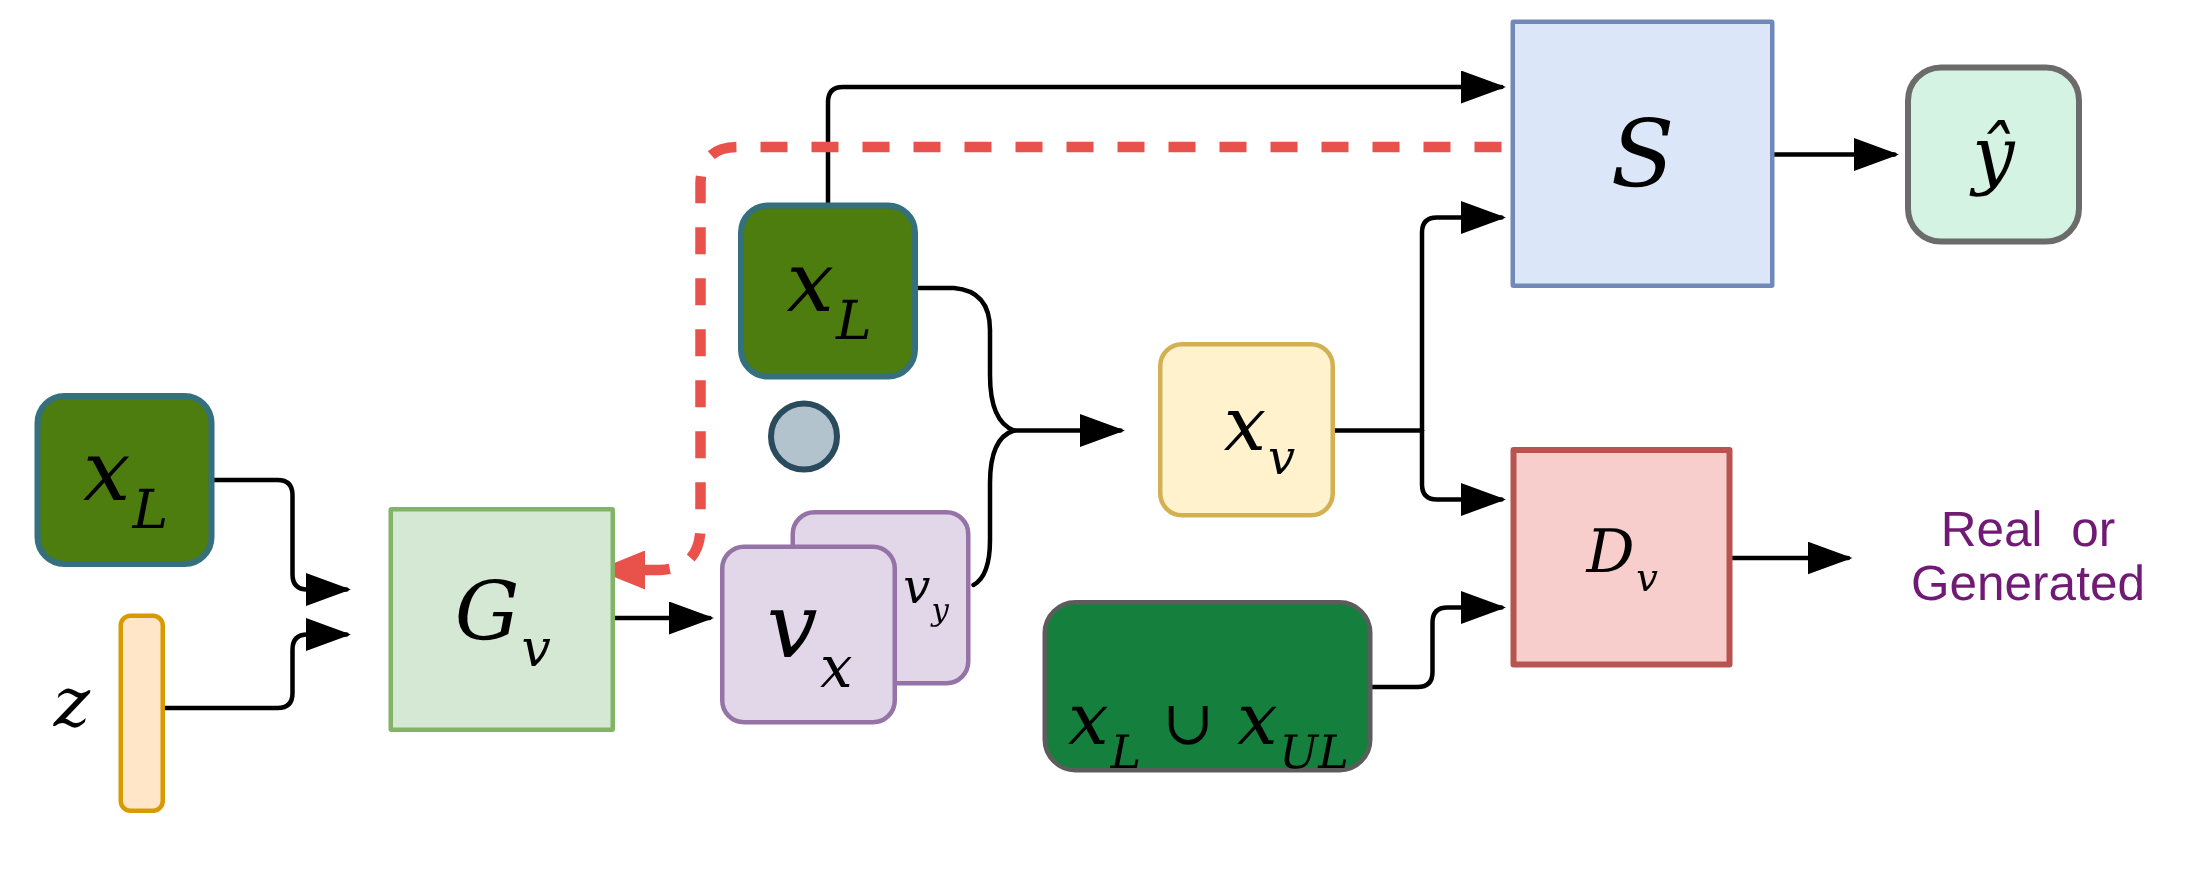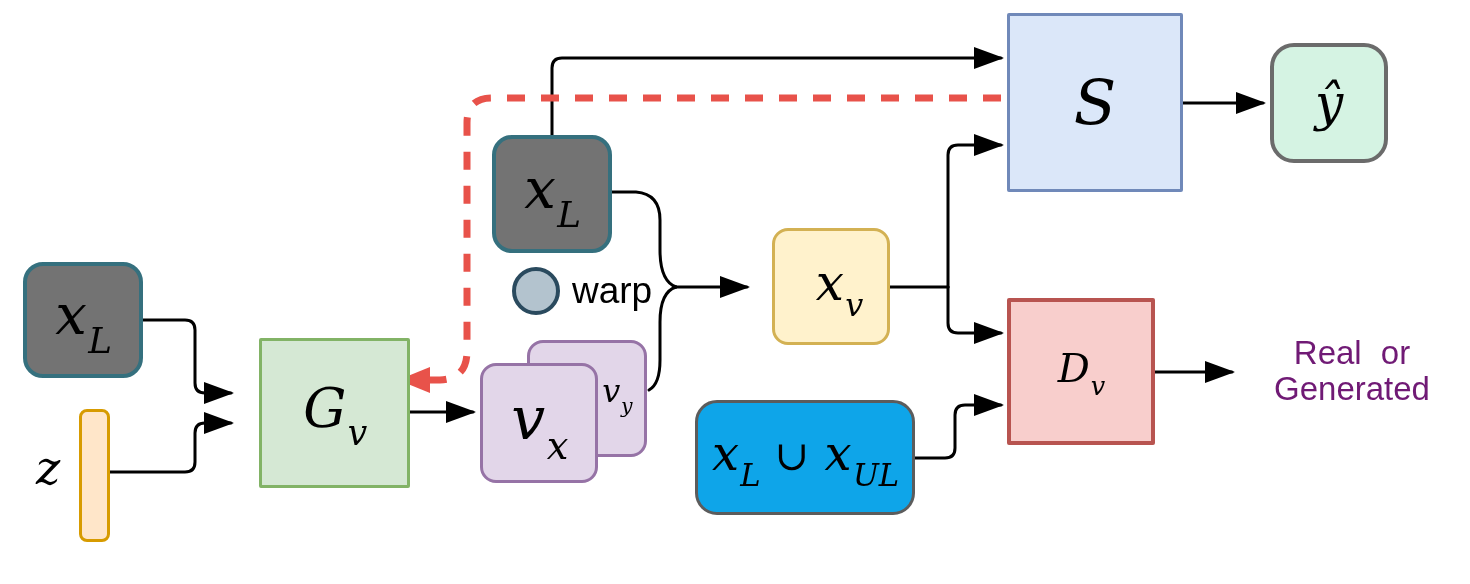--- a/index.html
+++ b/index.html
@@ -5,29 +5,29 @@
   html,body{margin:0;padding:0;background:#ffffff;}
   #stage{position:relative;width:1470px;height:584px;background:#ffffff;overflow:hidden;
          font-family:"DejaVu Serif", serif;}
   #wires{position:absolute;left:0;top:0;width:1470px;height:584px;}
   .node{position:absolute;box-sizing:border-box;display:flex;align-items:center;justify-content:center;}
   .math{font-style:italic;line-height:1;}
   .math sub{font-style:italic;font-size:64%;position:relative;top:0.18em;left:0.04em;line-height:1;}
   .lbl{position:absolute;display:flex;align-items:center;justify-content:center;line-height:1;}
 
   
-  .teal   {background:#737373;border:4px solid #35707e;border-radius:20px;}
+  .teal   {background:#4d7c0f;border:4px solid #35707e;border-radius:20px;}
   .orange {background:#ffe6c9;border:3px solid #d79b00;border-radius:8px;}
   .green  {background:#d5e8d4;border:3px solid #82b366;border-radius:2px;}
   .purple {background:#e2d6e9;border:3px solid #9673a6;border-radius:16px;}
   .yellow {background:#fff2cc;border:3px solid #d3b153;border-radius:16px;}
   .blue   {background:#dbe7f9;border:3px solid #7089b9;border-radius:2px;}
   .mint   {background:#d5f3e3;border:4px solid #6b6b6b;border-radius:24px;}
   .pink   {background:#f8cecc;border:4px solid #b85450;border-radius:2px;}
-  .grayb  {background:#0ea5e9;border:3px solid #5c5c5c;border-radius:22px;}
+  .grayb  {background:#15803d;border:3px solid #5c5c5c;border-radius:22px;align-items:flex-end;}
   .circle {background:#b3c3ce;border:4px solid #2a4a5e;border-radius:50%;}
 
   .sans{font-family:"Liberation Sans", sans-serif;font-style:normal;}
   .out-text{font-family:"Liberation Sans", sans-serif;color:#701a75;text-align:center;
             font-size:33px;line-height:36px;}
   .out-text .l1{word-spacing:10px;}
 </style>
 </head>
 <body>
 
@@ -79,21 +79,20 @@
   </div>
   <div class="lbl math" style="left:584px;top:368px;width:66px;height:52px;font-size:32px;">
     <span><span>v</span><sub>y</sub></span>
   </div>
 
   <div class="node teal" style="left:492px;top:135px;width:120px;height:118px;">
     <span class="math" style="font-size:56px;"><span>x</span><sub>L</sub></span>
   </div>
 
   <div class="node circle" style="left:512px;top:267px;width:48px;height:48px;"></div>
-  <div class="lbl sans" style="left:572px;top:268px;width:100px;height:44px;font-size:37px;justify-content:flex-start;">warp</div>
 
   <div class="node yellow" style="left:772px;top:228px;width:118px;height:117px;padding-left:16px;">
     <span class="math" style="font-size:50px;"><span>x</span><sub>v</sub></span>
   </div>
 
   <div class="node grayb" style="left:695px;top:400px;width:220px;height:115px;">
     <span class="math" style="font-size:48px;">
       <span>x</span><sub>L</sub>
       <span style="font-style:normal;font-size:86%;">∪</span>
       <span>x</span><sub>UL</sub>

